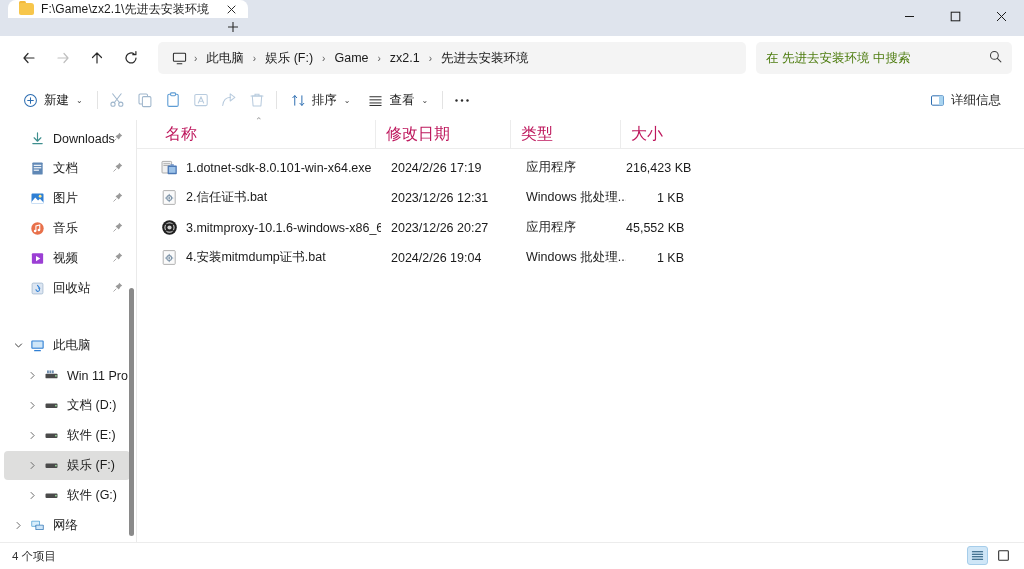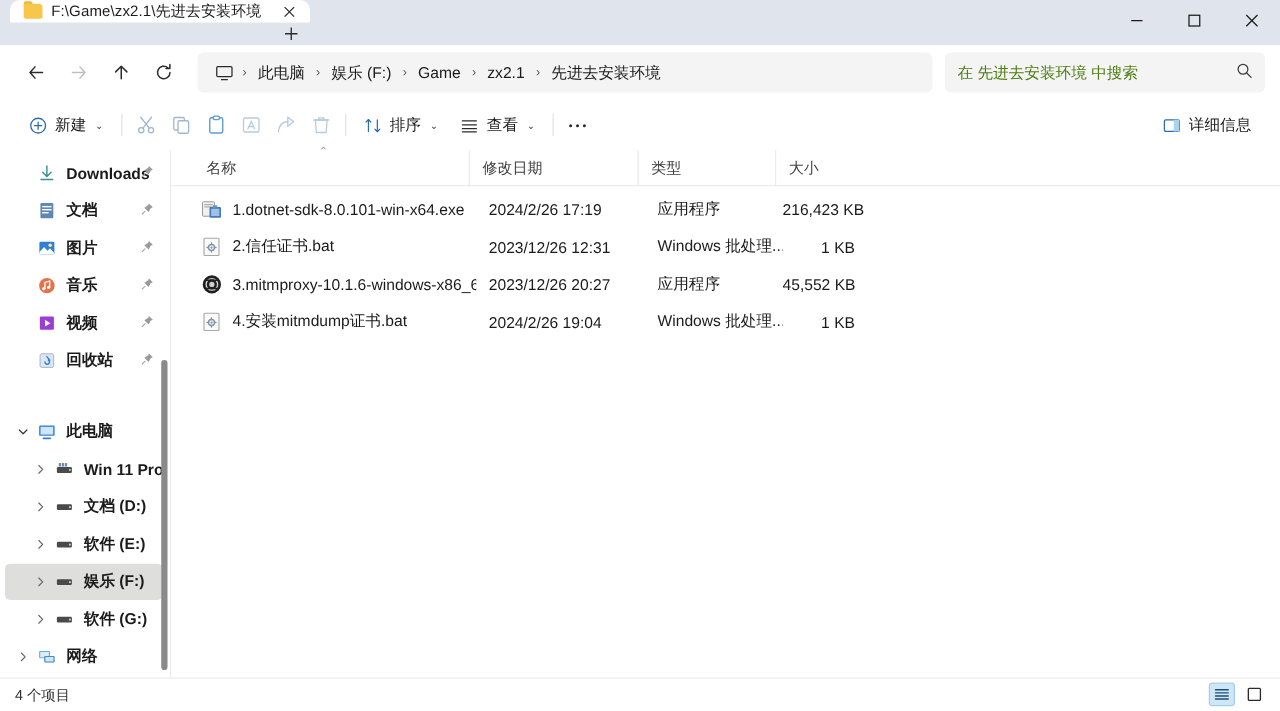--- a/index.html
+++ b/index.html
@@ -58,33 +58,33 @@
   
   .content{flex:1;display:flex;min-height:0;background:#fff;}
 
   
   .sidebar{width:136px;flex:none;position:relative;overflow:hidden;background:#fff;border-right:0;}
   .navlist{padding-top:2px;}
   .navitem{height:29px;display:flex;align-items:center;border-radius:4px;margin:1px 6px 1px 4px;padding-left:4px;position:relative;}
   .navitem.sel{background:#dededd;}
   .expander{width:20px;height:20px;display:flex;align-items:center;justify-content:center;flex:none;}
   .ni-ico{width:18px;height:18px;display:flex;align-items:center;justify-content:center;flex:none;margin-right:7px;}
-  .ni-label{font-size:12.5px;color:#1b1b1b;white-space:nowrap;overflow:hidden;font-weight:bold;}
+  .ni-label{font-size:12.5px;color:#1b1b1b;white-space:nowrap;overflow:hidden;}
   .pin{position:absolute;right:7px;top:7px;}
   .nav-spacer{height:12px;}
 
   .sb-track{position:absolute;right:0px;top:0;bottom:0;width:10px;}
   .sb-thumb{position:absolute;right:2px;width:5px;background:#8a8a8a;border-radius:3px;}
 
   .vsplit{width:1px;background:#eaeaea;flex:none;}
 
   
   .filepane{flex:1;display:flex;flex-direction:column;min-width:0;background:#fff;}
   .colhead{height:28px;display:flex;align-items:center;border-bottom:1px solid #ececec;position:relative;padding-left:18px;flex:none;}
-  .col{font-size:12px;color:#404040;position:relative;height:28px;display:flex;align-items:center;padding-left:10px;box-sizing:border-box;}
+  .col{font-size:16px;color:#be185d;position:relative;height:28px;display:flex;align-items:center;padding-left:10px;box-sizing:border-box;}
   .col + .col{border-left:1px solid #ececec;}
   .col.name{width:220px;}
   .col.date{width:135px;}
   .col.type{width:110px;}
   .col.size{width:80px;justify-content:flex-start;}
   .sortmark{position:absolute;left:118px;top:-4px;color:#9a9a9a;font-size:9px;}
 
   .rows{flex:1;overflow:hidden;padding-top:4px;}
   .row{height:29px;display:flex;align-items:center;padding-left:18px;border-radius:4px;margin:0 6px 1px 6px;}
   .cell{font-size:12.5px;color:#1b1b1b;box-sizing:border-box;padding-left:10px;white-space:nowrap;overflow:hidden;}

